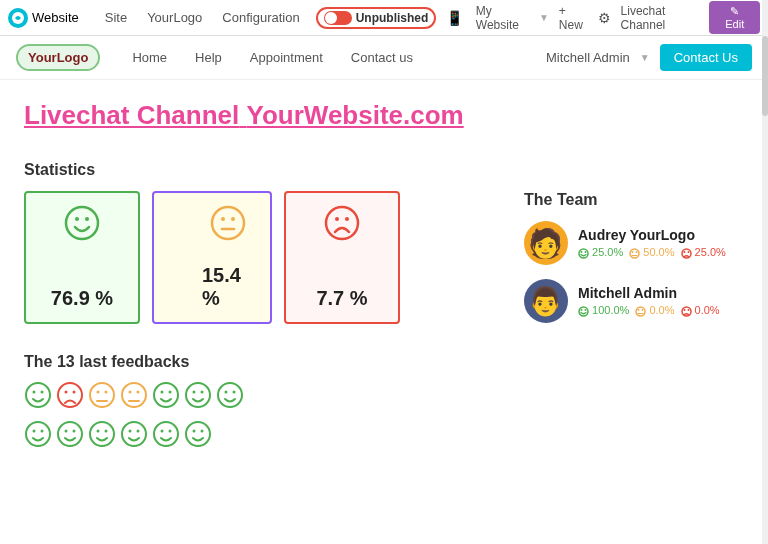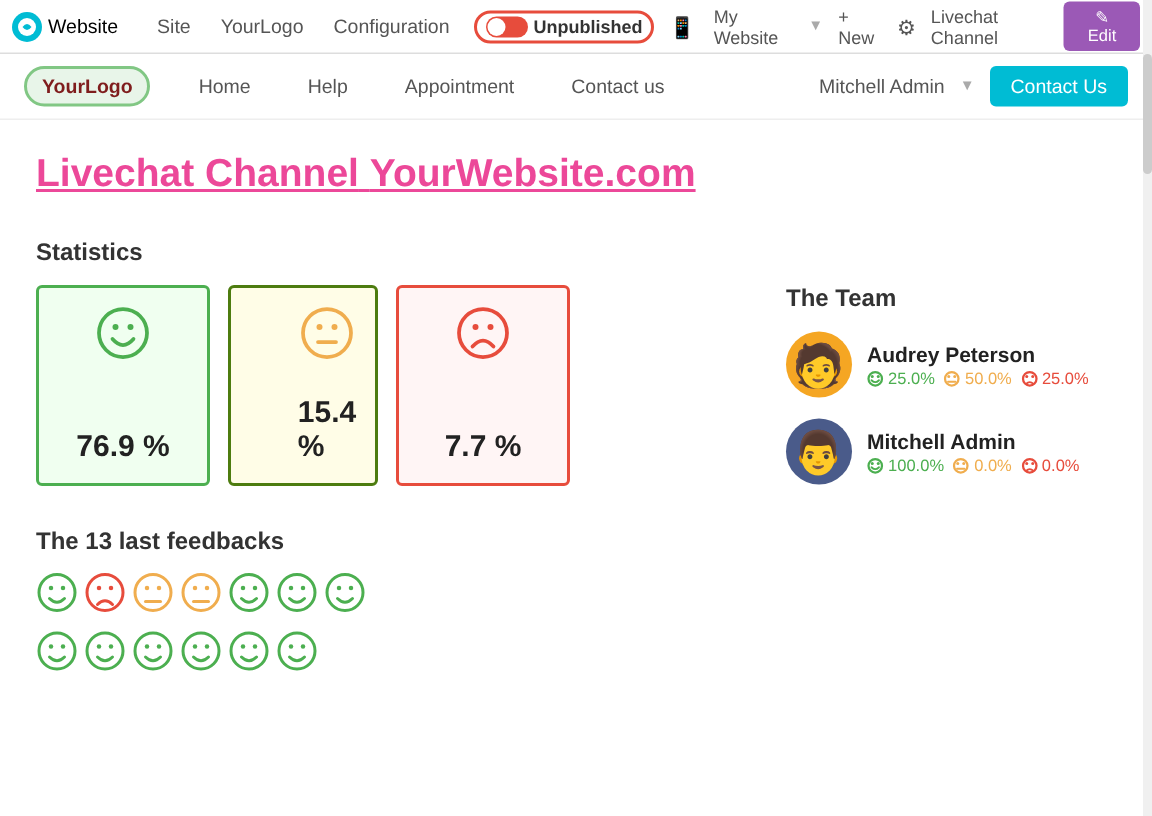--- a/index.html
+++ b/index.html
@@ -61,21 +61,21 @@
       border-bottom: 1px solid #eee;
       display: flex;
       align-items: center;
       height: 44px;
       padding: 0 16px;
     }
     .website-logo {
       background: #e8f5e9; border: 2px solid #81c784; border-radius: 20px; padding: 4px 10px;
       font-size: 13px; font-weight: bold; color: #7f1d1d; margin-right: 20px; white-space: nowrap;
     }
-    .website-nav-links { display: flex; gap: 14px; align-items: center; }
+    .website-nav-links { display: flex; gap: 4px; align-items: center; }
     .website-nav-link { color: #555; padding: 0 12px; font-size: 13px; cursor: pointer; }
     .website-nav-right { margin-left: auto; display: flex; align-items: center; gap: 10px; }
     .mitchell-admin { color: #555; font-size: 13px; cursor: pointer; display: flex; align-items: center; gap: 3px; }
     .contact-us-btn {
       background: #00BCD4; color: white; border: none; padding: 6px 14px; border-radius: 4px; font-size: 13px; cursor: pointer;
     }
 
     
     .main-content {
       padding: 20px 24px;
@@ -104,21 +104,21 @@
     .stat-card {
       border-radius: 4px;
       display: flex;
       flex-direction: column;
       align-items: center;
       justify-content: space-between;
       padding: 12px 16px;
       min-width: 100px;
     }
     .stat-card.green { border: 2px solid #4caf50; background: #f0fff0; width: 116px; }
-    .stat-card.yellow { border: 2px solid #4d7c0f; background: #fffde7; width: 100px; padding-left: 48px; }
+    .stat-card.yellow { border: 2px solid #8b5cf6; background: #fffde7; width: 120px; padding-left: 48px; }
     .stat-card.red { border: 2px solid #e74c3c; background: #fff5f5; width: 116px; }
 
     .smiley { font-size: 30px; margin-bottom: 8px; }
     .smiley.green-face { color: #4caf50; }
     .smiley.yellow-face { color: #f0ad4e; }
     .smiley.red-face { color: #e74c3c; }
 
     .stat-value { font-size: 20px; font-weight: bold; color: #222; margin-top: 8px; }
 
     
@@ -258,21 +258,21 @@
 
         </div>
       </div>
 
       <div class="team-section">
         <div class="section-title">The Team</div>
 
         <div class="team-member">
           <div class="avatar audrey" style="background:#f5a623; font-size:28px;">🧑</div>
           <div class="team-info">
-            <div class="team-name">Audrey Peterson</div>
+            <div class="team-name">Audrey YourLogo</div>
             <div class="team-stats">
               <span class="team-stat-green">
                 <svg width="11" height="11" viewBox="0 0 11 11" style="vertical-align:middle;">
                     <circle cx="5.5" cy="5.5" r="4.5" fill="none" stroke="#4caf50" stroke-width="1.5"></circle>
                     <path d="M3 6.5 Q5.5 9 8 6.5" fill="none" stroke="#4caf50" stroke-width="1.2" stroke-linecap="round"></path>
                     <circle cx="3.5" cy="4" r="1" fill="#4caf50"></circle>
                     <circle cx="7.5" cy="4" r="1" fill="#4caf50"></circle>
                   </svg>
                 <span>25.0%</span>
               </span>

